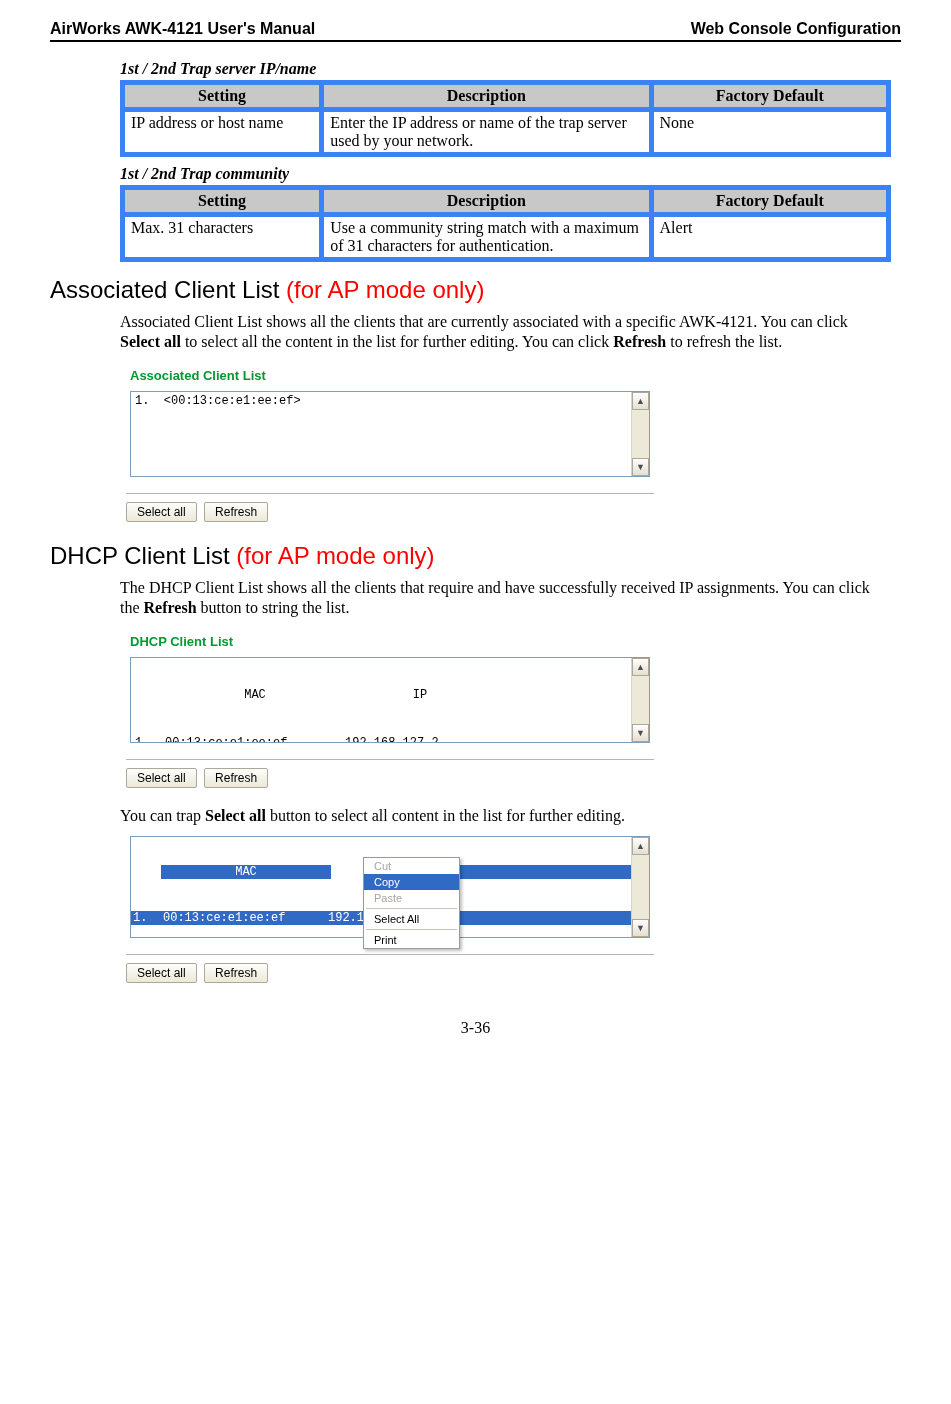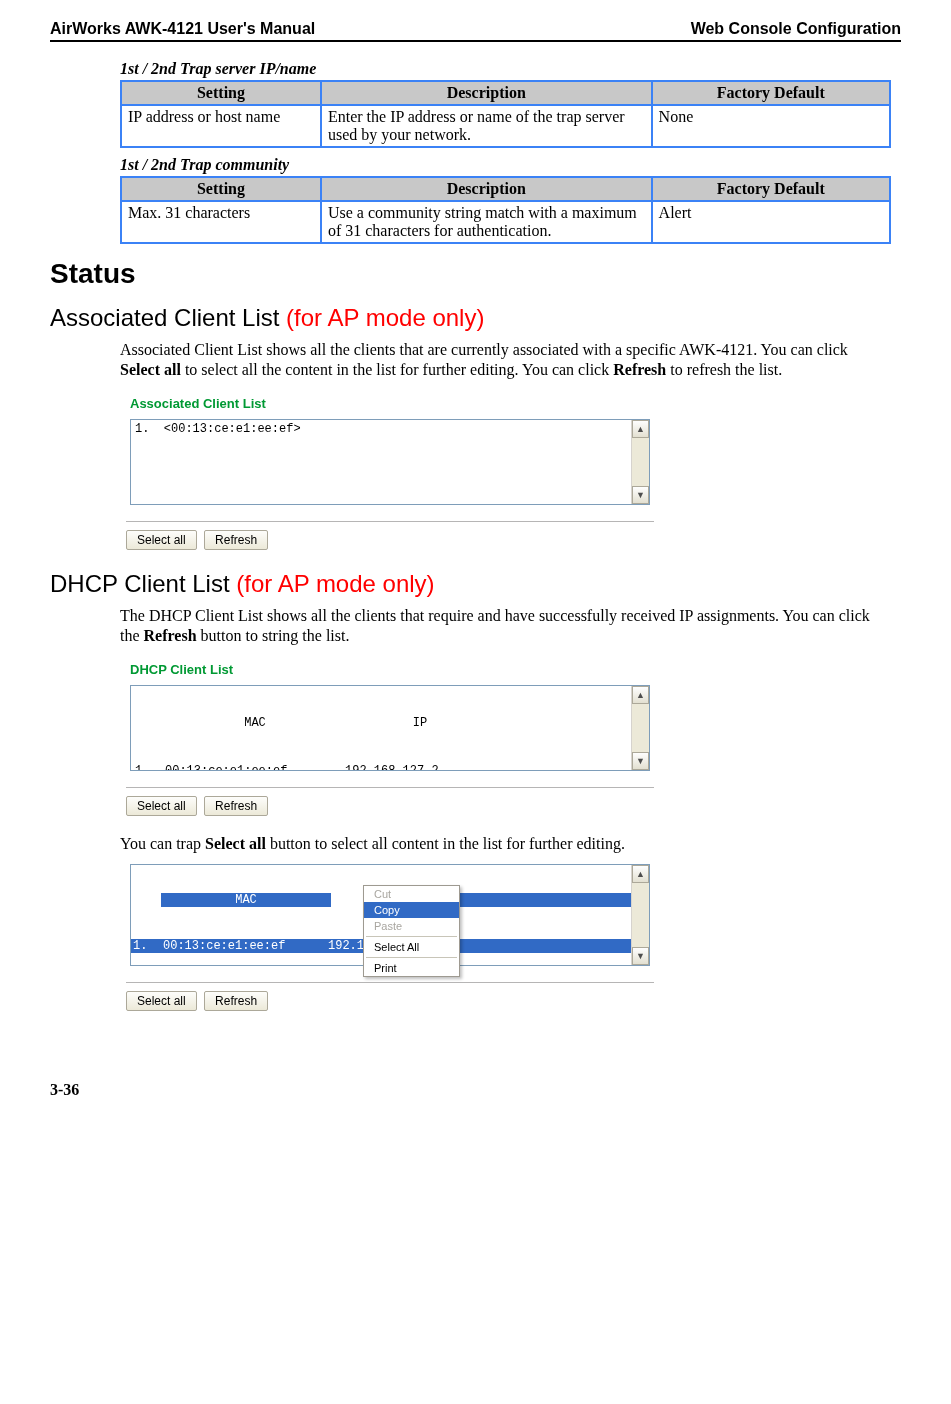--- a/index.html
+++ b/index.html
@@ -36,21 +36,21 @@
     font-size: 16px;
     margin-top: 8px;
     margin-bottom: 2px;
   }
   table.param {
     border-collapse: collapse;
     width: 100%;
     font-size: 16px;
   }
   table.param th, table.param td {
-    border: 2px solid #3b82f6;
+    border: 5px solid #3b82f6;
     padding: 2px 6px;
     vertical-align: top;
     text-align: left;
   }
   table.param th {
     background: #c8c8c8;
     font-weight: bold;
     text-align: center;
   }
   table.param th.setting { width: 26%; }
@@ -208,25 +208,25 @@
   }
   .ctx-item.disabled { color:#a9a6a0; }
   .ctx-item.hover { background:#316ac5; color:#fff; }
   .ctx-sep {
     border:none;
     border-top:1px solid #c8c5b8;
     margin:2px 2px;
   }
 
   .footer {
-    text-align:left;
+    text-align:center;
     font-family:"Times New Roman", Times, serif;
-    font-weight:bold;
+    font-weight:normal;
     font-size:16px;
-    margin-top:64px;
+    margin-top:30px;
   }
 </style>
 </head>
 <body>
 
 <div class="page">
   <div class="header-row">
     <span>AirWorks AWK-4121 User's Manual</span>
     <span>Web Console Configuration</span>
   </div>
@@ -263,21 +263,20 @@
       </thead>
       <tbody>
         <tr>
           <td>Max. 31 characters</td>
           <td>Use a community string match with a maximum of 31 characters for authentication.</td>
           <td>Alert</td>
         </tr>
       </tbody>
     </table>
 
-    <h1 class="status">Status</h1>
 
     <h2 class="subhead">
       <span>Associated Client List </span><span class="red">(for AP mode only)</span>
     </h2>
     <p class="body">
       <span>Associated Client List shows all the clients that are currently associated with a specific AWK-4121. You can click </span><b>Select all</b><span> to select all the content in the list for further editing. You can click </span><b>Refresh</b><span> to refresh the list.</span>
     </p>
 
     <div class="shot">
       <div class="shot-title">Associated Client List</div>

